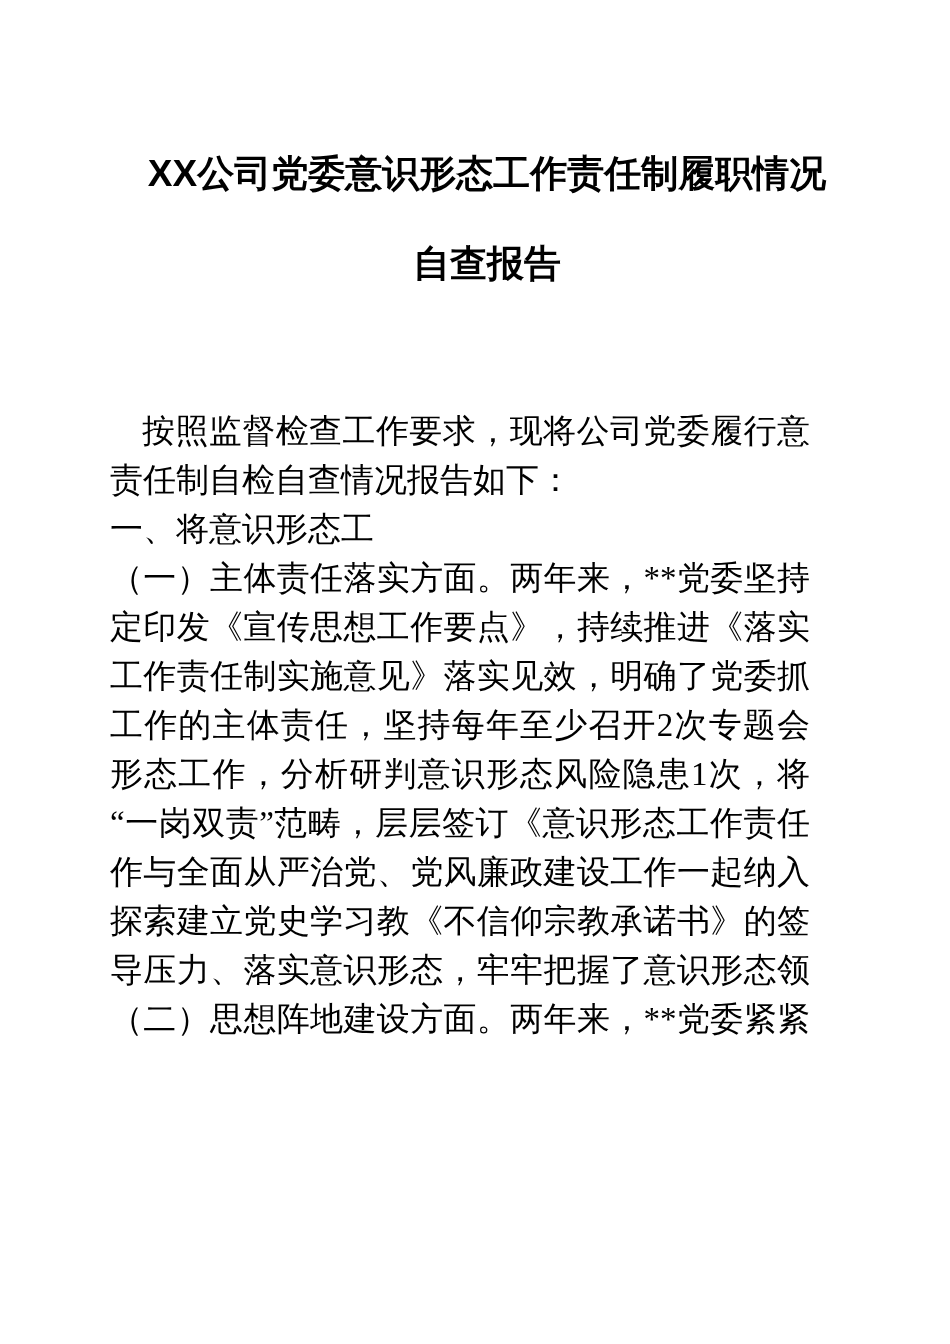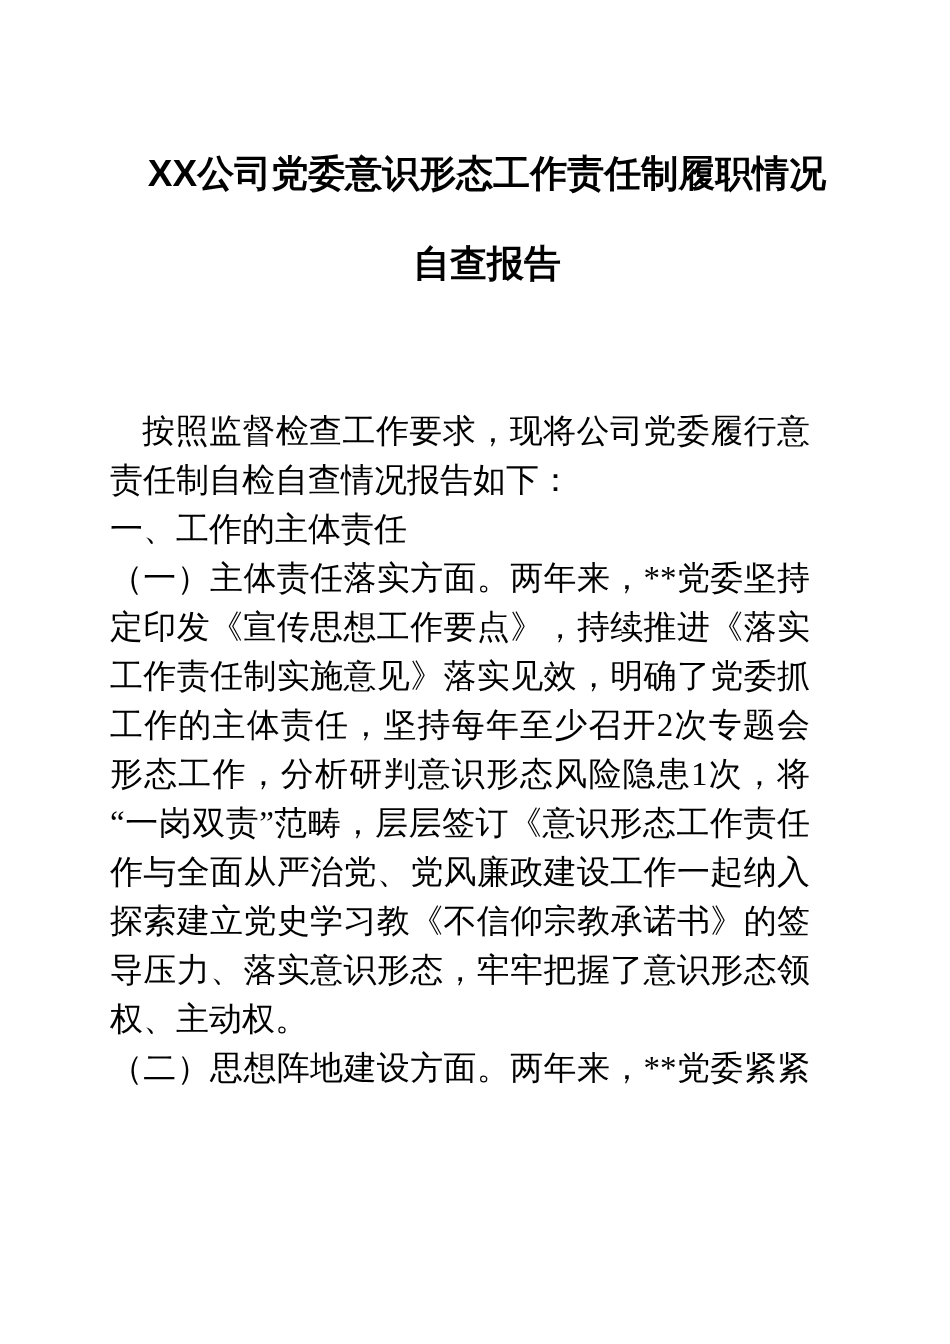--- a/index.html
+++ b/index.html
@@ -72,31 +72,30 @@
     <div class="title-line">XX公司党委意识形态工作责任制履职情况</div>
     <div class="title-line">自查报告</div>
   </h1>
 
   <div class="doc-body" id="doc-body">
       <div class="paragraph">
         <div class="text-line indent">按照监督检查工作要求，现将公司党委履行意识形态工作</div>
         <div class="text-line last">责任制自检自查情况报告如下：</div>
       </div>
       <div class="paragraph">
-        <div class="text-line last">一、工作的主体责任</div>
+        <div class="text-line last">一、将意识形态工</div>
       </div>
       <div class="paragraph">
         <div class="text-line">（一）主体责任落实方面。两年来，**党委坚持在年初制</div>
         <div class="text-line">定印发《宣传思想工作要点》，持续推进《落实意识形态</div>
         <div class="text-line">工作责任制实施意见》落实见效，明确了党委抓意识形态</div>
         <div class="text-line">工作的主体责任，坚持每年至少召开2次专题会议研究意识</div>
         <div class="text-line">形态工作，分析研判意识形态风险隐患1次，将意识形态工</div>
         <div class="text-line">“一岗双责”范畴，层层签订《意识形态工作责任书》，</div>
         <div class="text-line">作与全面从严治党、党风廉政建设工作一起纳入班子成员</div>
         <div class="text-line">探索建立党史学习教《不信仰宗教承诺书》的签订，层层传</div>
         <div class="text-line">导压力、落实意识形态，牢牢把握了意识形态领域的领导</div>
-        <div class="text-line last">权、主动权。</div>
       </div>
       <div class="paragraph">
         <div class="text-line">（二）思想阵地建设方面。两年来，**党委紧紧围绕用xxx</div>
       </div>
     </div>
 </div>
 
 </body></html>

